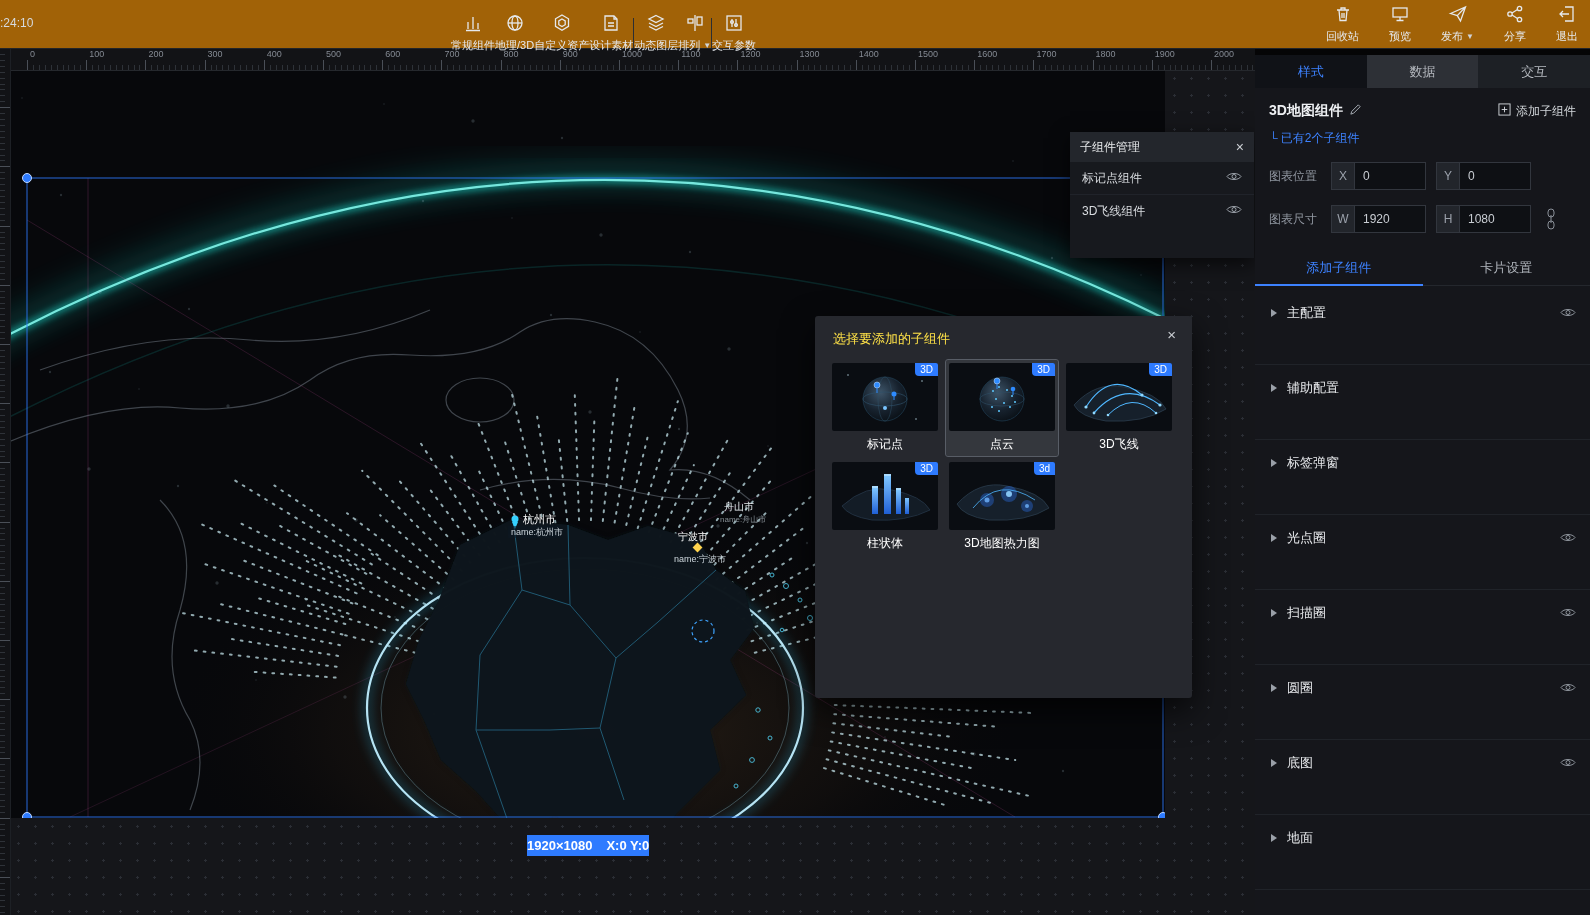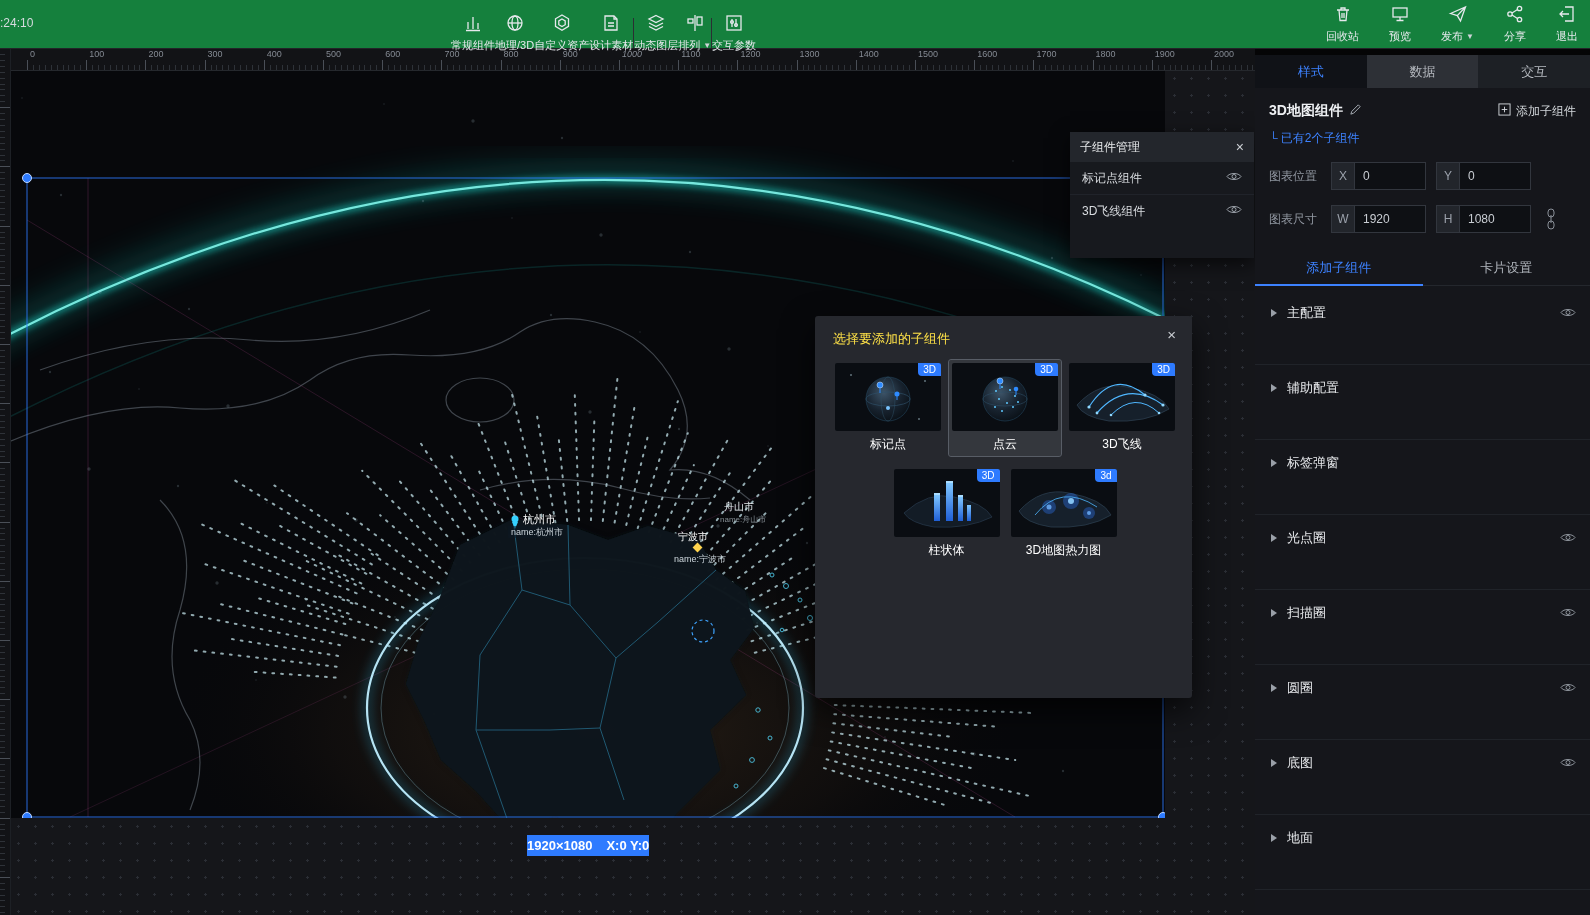--- a/index.html
+++ b/index.html
@@ -1,19 +1,19 @@
 <!DOCTYPE html>
 <html><head>
 <meta charset="utf-8">
 <style>
   html,body{margin:0;padding:0;}
   body{width:1590px;height:915px;position:relative;overflow:hidden;background:#101114;
        font-family:"Liberation Sans","DejaVu Sans",sans-serif;color:#e6e9ed;}
   
-  .topbar{position:absolute;left:0;top:0;width:1590px;height:48px;background:#15803d;border-bottom:1px solid #222428;z-index:50;}
+  .topbar{position:absolute;left:0;top:0;width:1590px;height:48px;background:#a16207;border-bottom:1px solid #222428;z-index:50;}
   .clock{position:absolute;left:0px;top:16px;font-size:12px;color:#d6dadf;}
   .toolgroup{position:absolute;left:451px;top:0;height:65px;display:flex;align-items:center;}
   .actiongroup{position:absolute;right:12px;top:0;height:48px;display:flex;align-items:center;gap:30px;}
   .tool-item{display:flex;flex-direction:column;align-items:center;gap:3px;font-size:11px;color:#e6e9ed;cursor:pointer;}
   .tool-item svg{stroke:#e6e9ed;fill:none;stroke-width:1.3;}
   .tool-label{display:flex;align-items:center;gap:3px;white-space:nowrap;}
   .dd-arrow{font-size:8px;color:#cfd3d8;}
   .tb-sep{width:1px;height:30px;background:#2b2e33;}
   
   .hruler{position:absolute;left:10px;top:48px;width:1245px;height:22px;background:#121316;border-bottom:1px solid #25282d;z-index:20;
@@ -37,21 +37,21 @@
   .subpanel-header{height:30px;background:#23262c;display:flex;align-items:center;justify-content:space-between;padding:0 10px;}
   .subpanel-title{font-size:12px;color:#e8eaec;}
   .panel-close{font-size:14px;color:#cdd1d6;cursor:pointer;line-height:1;}
   .subpanel-item{height:32px;display:flex;align-items:center;justify-content:space-between;padding:0 12px;font-size:12px;color:#d9dce0;cursor:pointer;}
   .subpanel-item + .subpanel-item{border-top:1px solid #20232a;}
   
   .modal{position:absolute;left:815px;top:316px;width:377px;height:382px;background:#26282e;border-radius:3px;
     box-shadow:0 12px 32px rgba(0,0,0,.7);z-index:40;}
   .modal-title{position:absolute;left:18px;top:14px;font-size:13px;color:#fde047;}
   .modal-close{position:absolute;right:16px;top:10px;font-size:15px;color:#c9cdd2;cursor:pointer;}
-  .cards{position:absolute;left:14px;top:44px;width:352px;display:flex;flex-wrap:wrap;gap:10px 5px;justify-content:center;}
+  .cards{position:absolute;left:14px;top:44px;width:352px;display:flex;flex-wrap:wrap;gap:3px 5px;}
   .card{width:106px;padding:3px;border-radius:2px;cursor:pointer;}
   .card.selected{background:#34373d;outline:1px solid #585d66;}
   .thumb{position:relative;width:106px;height:68px;background:#0a0d12;border-radius:2px;overflow:hidden;}
   .thumb svg{display:block;}
   .thumb-badge{position:absolute;top:0;right:0;background:#2e7bff;color:#fff;font-size:10px;padding:1px 5px;border-radius:0 0 0 4px;}
   .card-label{text-align:center;font-size:12px;color:#ffffff;margin-top:5px;white-space:nowrap;}
   
   .inspector{position:absolute;left:1255px;top:48px;width:335px;height:867px;background:#15161b;border-top:7px solid #050506;z-index:45;}
   .insp-tabs{display:flex;height:33px;}
   .insp-tab{flex:1;display:flex;align-items:center;justify-content:center;font-size:13px;color:#b6bac0;cursor:pointer;}
@@ -212,21 +212,21 @@
       <span style="left: 20px;">0</span>
       <span style="left: 79.2px;">100</span>
       <span style="left: 138.4px;">200</span>
       <span style="left: 197.6px;">300</span>
       <span style="left: 256.8px;">400</span>
       <span style="left: 316px;">500</span>
       <span style="left: 375.2px;">600</span>
       <span style="left: 434.4px;">700</span>
       <span style="left: 493.6px;">800</span>
       <span style="left: 552.8px;">900</span>
-      <span style="left: 612px; font-style: italic;">1000</span>
+      <span style="left: 612px;">1000</span>
       <span style="left: 671.2px;">1100</span>
       <span style="left: 730.4px;">1200</span>
       <span style="left: 789.6px;">1300</span>
       <span style="left: 848.8px;">1400</span>
       <span style="left: 908px;">1500</span>
       <span style="left: 967.2px;">1600</span>
       <span style="left: 1026.4px;">1700</span>
       <span style="left: 1085.6px;">1800</span>
       <span style="left: 1144.8px;">1900</span>
       <span style="left: 1204px;">2000</span>

